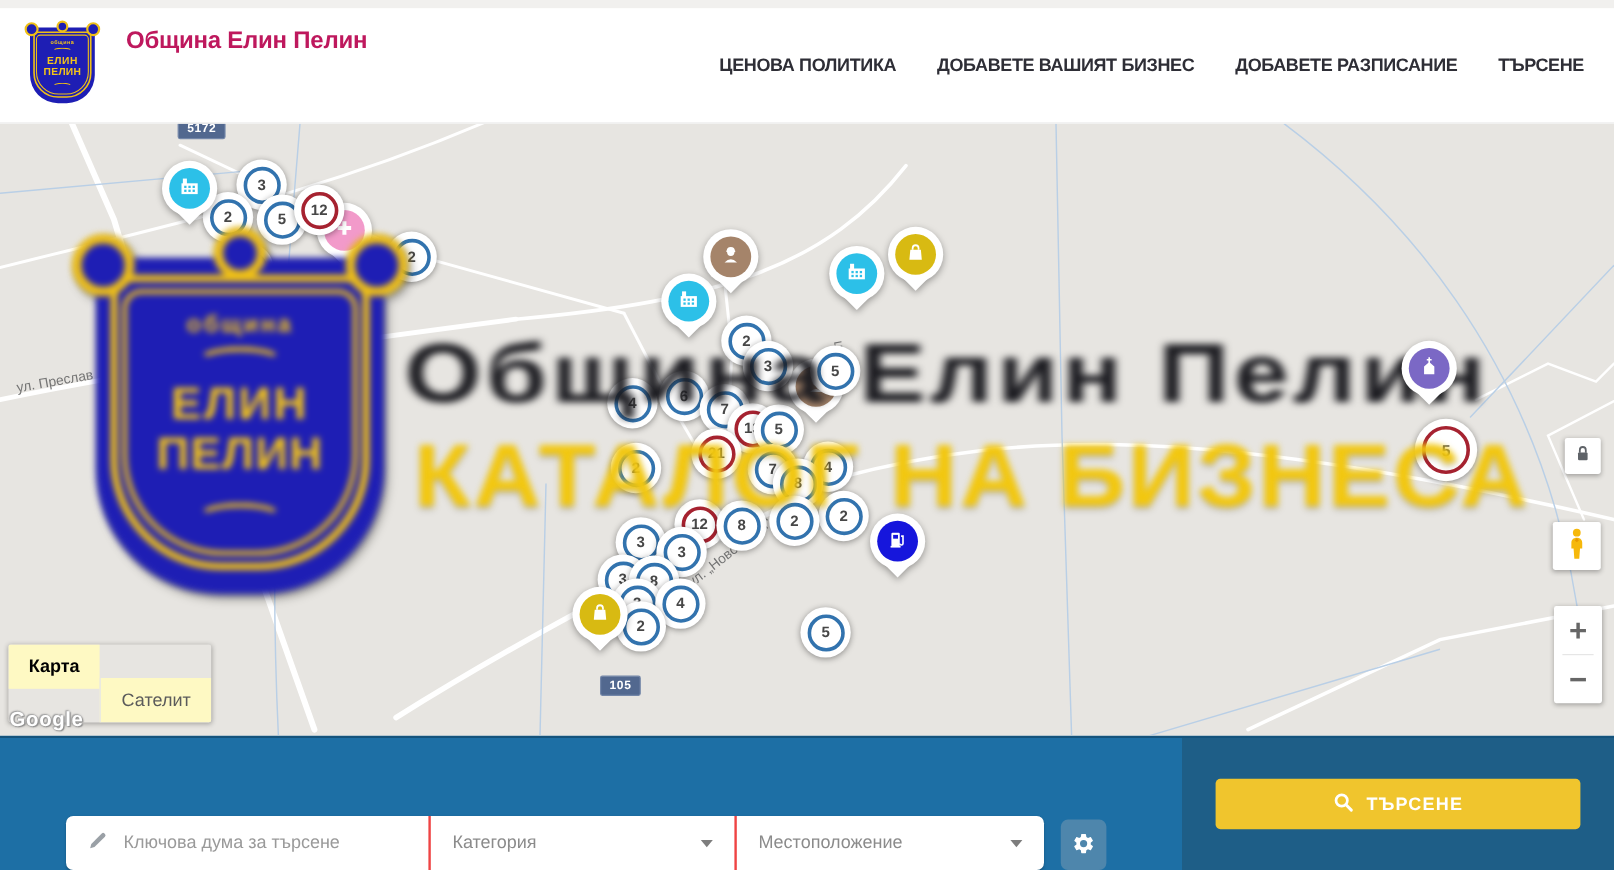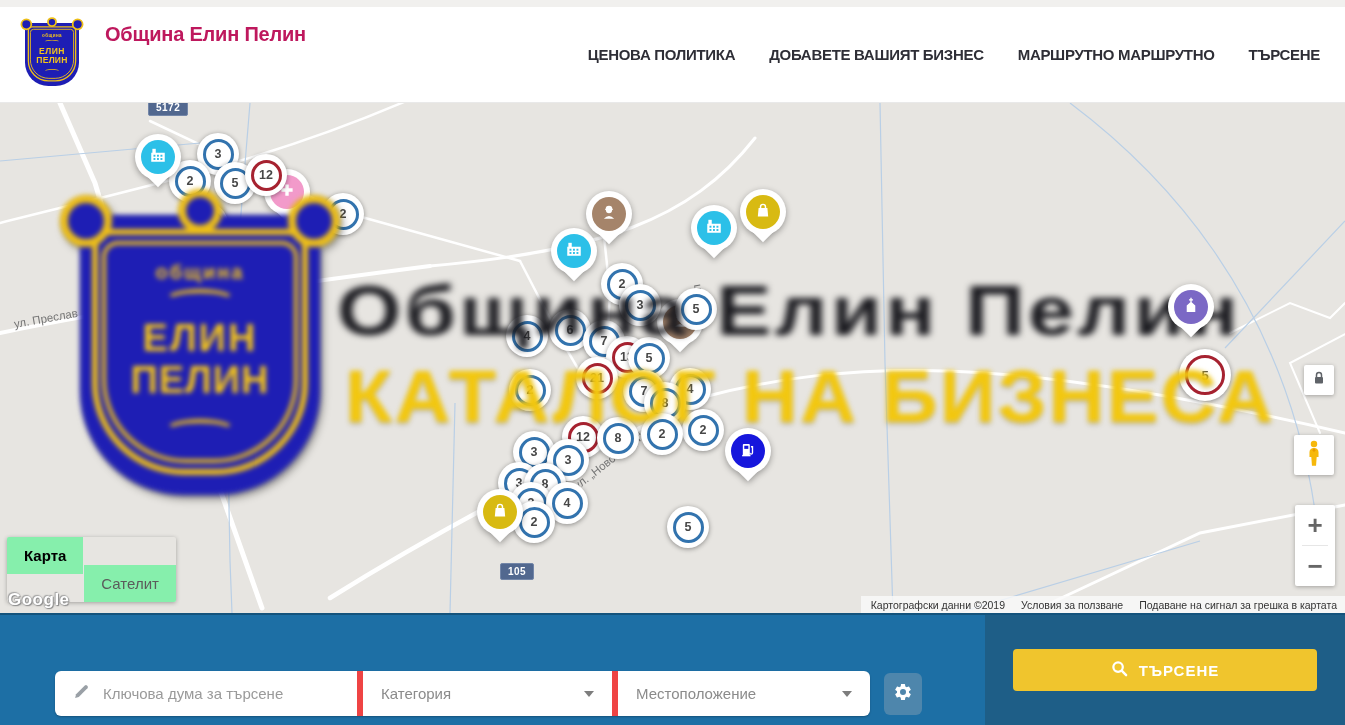--- a/index.html
+++ b/index.html
@@ -53,42 +53,42 @@
 
   
   .pin { position:absolute; width:46px; height:58px; z-index:6; filter:drop-shadow(0 2px 3px rgba(0,0,0,0.35)); cursor:pointer; }
   .pin.behind { z-index:2; }
   .pin .tail { position:absolute; left:15px; top:34px; width:16px; height:16px; background:#fff; transform:rotate(45deg); }
   .pin .head { position:absolute; left:0; top:0; width:46px; height:46px; border-radius:50%; background:#fff; }
   .pin .dot { position:absolute; left:6px; top:6px; width:34px; height:34px; border-radius:50%; display:flex; align-items:center; justify-content:center; }
 
   
   .maptype { position:absolute; left:7px; top:434px; z-index:7; display:flex; box-shadow:0 1px 4px rgba(0,0,0,0.3); border-radius:2px; overflow:hidden; }
-  .mt-btn { height:37px; background:#86efac; display:flex; align-items:center; padding:0 17px; font-size:15px; cursor:pointer; }
+  .mt-btn { height:37px; background:#fef9c3; display:flex; align-items:center; padding:0 17px; font-size:15px; cursor:pointer; }
   .mt-map { font-weight:700; color:#000; }
   .mt-sat { color:#5b5b5b; border-left:1px solid #e6e6e6;margin-top:28px; }
   .glogo { position:absolute; left:8px; bottom:3px; z-index:7; font-size:17px; font-weight:700; letter-spacing:0.5px; color:#fff; cursor:pointer;
            text-shadow:0 0 1px #999, 0 0 2px #999, 1px 1px 1px #888, -1px -1px 1px #aaa; }
   .attrib { position:absolute; right:0; bottom:0; height:17px; background:rgba(250,250,250,0.8); display:flex; align-items:center; gap:16px; padding:0 8px 0 10px; font-size:10.5px; color:#333; z-index:7; white-space:nowrap; }
   .attrib .link { cursor:pointer; }
   .sq-btn { position:absolute; background:#fff; border-radius:2px; box-shadow:0 1px 4px rgba(0,0,0,0.3); display:flex; align-items:center; justify-content:center; z-index:7; cursor:pointer; }
   .lockbtn { left:1304px; top:262px; width:30px; height:30px; }
   .pegman { left:1294px; top:332px; width:40px; height:40px; }
   .zoomctl { position:absolute; left:1295px; top:402px; width:40px; height:81px; background:#fff; border-radius:2px; box-shadow:0 1px 4px rgba(0,0,0,0.3); display:flex; flex-direction:column; z-index:7; }
   .zbtn { flex:1; display:flex; align-items:center; justify-content:center; font-size:26px; font-weight:700; color:#666; cursor:pointer; }
   .zdiv { height:1px; background:#e6e6e6; margin:0 7px; }
 
   
   .searchbar { height:112px; background:#1d6fa5; display:flex; border-top:2px solid #14537c; }
-  .sb-left { flex:1; display:flex; align-items:center; padding-left:55px; gap:14px;margin-top:47px; }
+  .sb-left { flex:1; display:flex; align-items:flex-end; padding-left:55px; gap:14px;margin-top:47px; }
   .input-group { display:flex; align-items:stretch; background:#fff; border-radius:6px; height:45px; width:815px; box-shadow:0 1px 2px rgba(0,0,0,0.25); }
   .ig-keyword { width:302px; display:flex; align-items:center; gap:13px; padding-left:18px; }
   .ig-keyword input { border:none; outline:none; font-size:15px; color:#555; width:240px; font-family:"Liberation Sans", sans-serif; }
   .ig-keyword input::placeholder { color:#9a9a9a; }
-  .ig-select { display:flex; align-items:center; justify-content:space-between; padding:0 18px; border-left:6px solid #ef4444; color:#8b8b8b; font-size:15px; cursor:pointer; }
+  .ig-select { display:flex; align-items:center; justify-content:space-between; padding:0 18px; border-left:2px solid #ef4444; color:#8b8b8b; font-size:15px; cursor:pointer; }
   .ig-cat { width:255px; } .ig-loc { width:258px; }
   .caret { width:0; height:0; border-left:5px solid transparent; border-right:5px solid transparent; border-top:6px solid #7d7d7d; }
   .gearbtn { width:38px; height:42px; background:#4e86ac; border-radius:6px; border:none; display:flex; align-items:center; justify-content:center; cursor:pointer; }
   .sb-right { width:360px; background:#1e5e87; display:flex; align-items:center; justify-content:center; }
   .search-btn { width:304px; height:42px; background:#f0c52d; border:none; border-radius:4px; color:#fff; font-weight:700; font-size:15px; letter-spacing:1px; display:flex; align-items:center; justify-content:center; gap:11px; cursor:pointer; font-family:"Liberation Sans", sans-serif; }
 </style>
 </head>
 <body>
 
 <div class="topstrip"></div>
@@ -109,21 +109,21 @@
         <div class="orn orn2"></div>
       </div>
     </div>
     <div class="logo-text">
       <div class="site-title">Община Елин Пелин</div>
     </div>
   </div>
   <nav>
     <div class="nav-item">ЦЕНОВА ПОЛИТИКА</div>
     <div class="nav-item">ДОБАВЕТЕ ВАШИЯТ БИЗНЕС</div>
-    <div class="nav-item">МАРШРУТНО МАРШРУТНО</div>
+    <div class="nav-item">ДОБАВЕТЕ РАЗПИСАНИЕ</div>
     <div class="nav-item">ТЪРСЕНЕ</div>
   </nav>
 </header>
 
 <div class="map">
   <svg class="roads" width="1345" height="510" viewBox="0 0 1345 510">
     <g stroke="#ffffff" fill="none" stroke-linecap="round">
       <path d="M60 0 L95 80 L125 180 L200 330 L262 505" stroke-width="5"></path>
       <path d="M0 230 C 120 205, 260 185, 430 163" stroke-width="4"></path>
       <path d="M430 163 C 600 148, 690 118, 755 35" stroke-width="3"></path>
@@ -403,25 +403,20 @@
   <div class="wm-line wm-line1">Община Елин Пелин</div>
   <div class="wm-line wm-line2">КАТАЛОГ НА БИЗНЕСА</div>
 
   <div class="maptype">
     <div class="mt-btn mt-map">Карта</div>
     <div class="mt-btn mt-sat">Сателит</div>
   </div>
 
   <div class="glogo">Google</div>
 
-  <div class="attrib">
-    <span>Картографски данни ©2019</span>
-    <span class="link">Условия за ползване</span>
-    <span class="link">Подаване на сигнал за грешка в картата</span>
-  </div>
 
   <div class="sq-btn lockbtn">
     <span>
       <svg width="18" height="18" viewBox="0 0 18 18">
           <rect x="5" y="8" width="8" height="6.5" rx="1" fill="#5f6368"></rect>
           <path d="M6.5 8.2V6a2.5 2.5 0 0 1 5 0v2.2" stroke="#5f6368" stroke-width="1.5" fill="none"></path>
         </svg>
     </span>
   </div>
 

